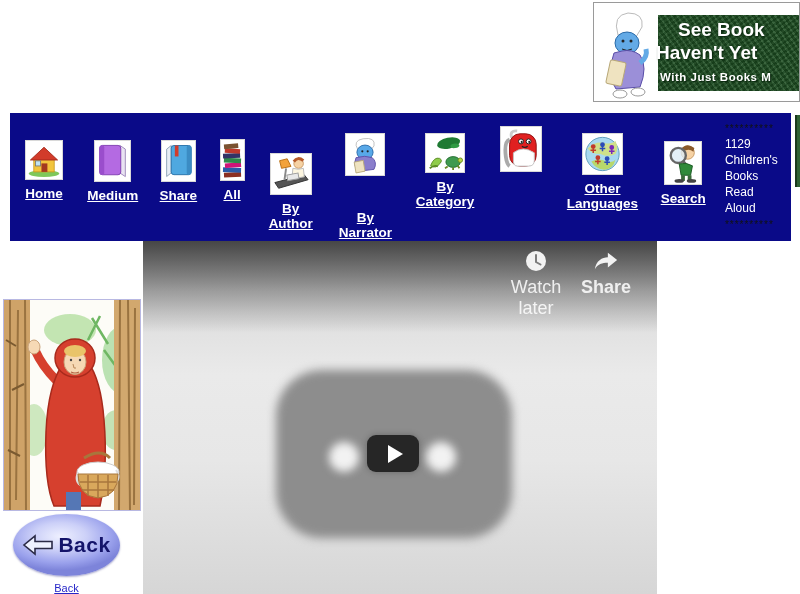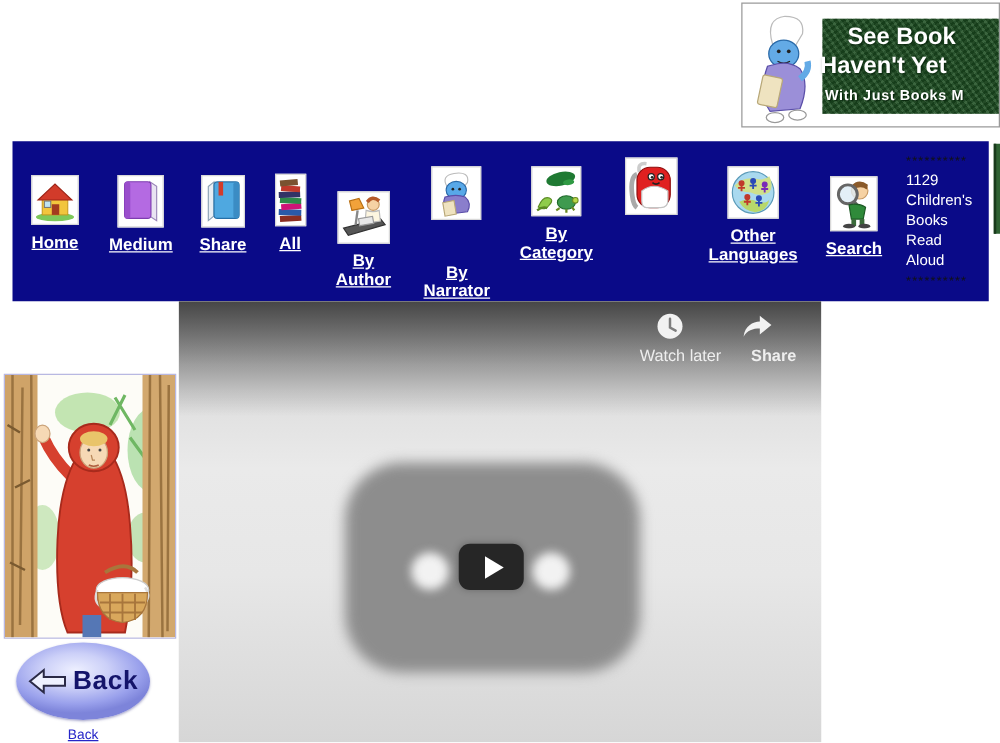--- a/index.html
+++ b/index.html
@@ -69,21 +69,21 @@
   .video-topshade { position:absolute; left:0; top:0; width:100%; height:92px;
     background:linear-gradient(180deg, rgba(64,64,64,.95) 0%, rgba(90,90,90,.45) 55%, rgba(120,120,120,0) 100%); }
   .thumb-blob { position:absolute; left:133px; top:129px; width:236px; height:168px;
     background:#8d8d8d; border-radius:46px; filter:blur(5px); }
   .thumb-dot { position:absolute; width:30px; height:30px; border-radius:50%; background:#f2f2f2; filter:blur(4px); }
   .dot-l { left:186px; top:201px; } .dot-r { left:283px; top:201px; }
   .play-btn { position:absolute; left:224px; top:194px; width:52px; height:37px;
     background:#262626; border-radius:9px; display:flex; align-items:center; justify-content:center;
     box-shadow:0 0 6px rgba(0,0,0,.25); cursor:pointer; }
   .play-tri { width:0; height:0; border-left:15px solid #fff; border-top:9px solid transparent; border-bottom:9px solid transparent; margin-left:4px; }
-  .vp-ctrl { position:absolute; text-align:right; color:rgba(255,255,255,.85); font-size:13px; cursor:pointer; }
+  .vp-ctrl { position:absolute; text-align:center; color:rgba(255,255,255,.85); font-size:18px; cursor:pointer; }
   .vp-watch { left:352px; top:8px; width:82px; }
   .vp-share { left:432px; top:8px; width:62px;font-weight:bold; }
   .vp-ctrl .vp-ic { height:24px; display:flex; align-items:center; justify-content:center; }
   .vp-ctrl .vp-txt { margin-top:4px; display:block; }
 
   
   .rrh { position:absolute; left:3px; top:299px; width:138px; height:212px;
     border:1px solid #b8b8e2; background:#fdfcf7; overflow:hidden; }
   .back-btn {
     position:absolute; left:13px; top:514px; width:107px; height:62px; border-radius:50%;

